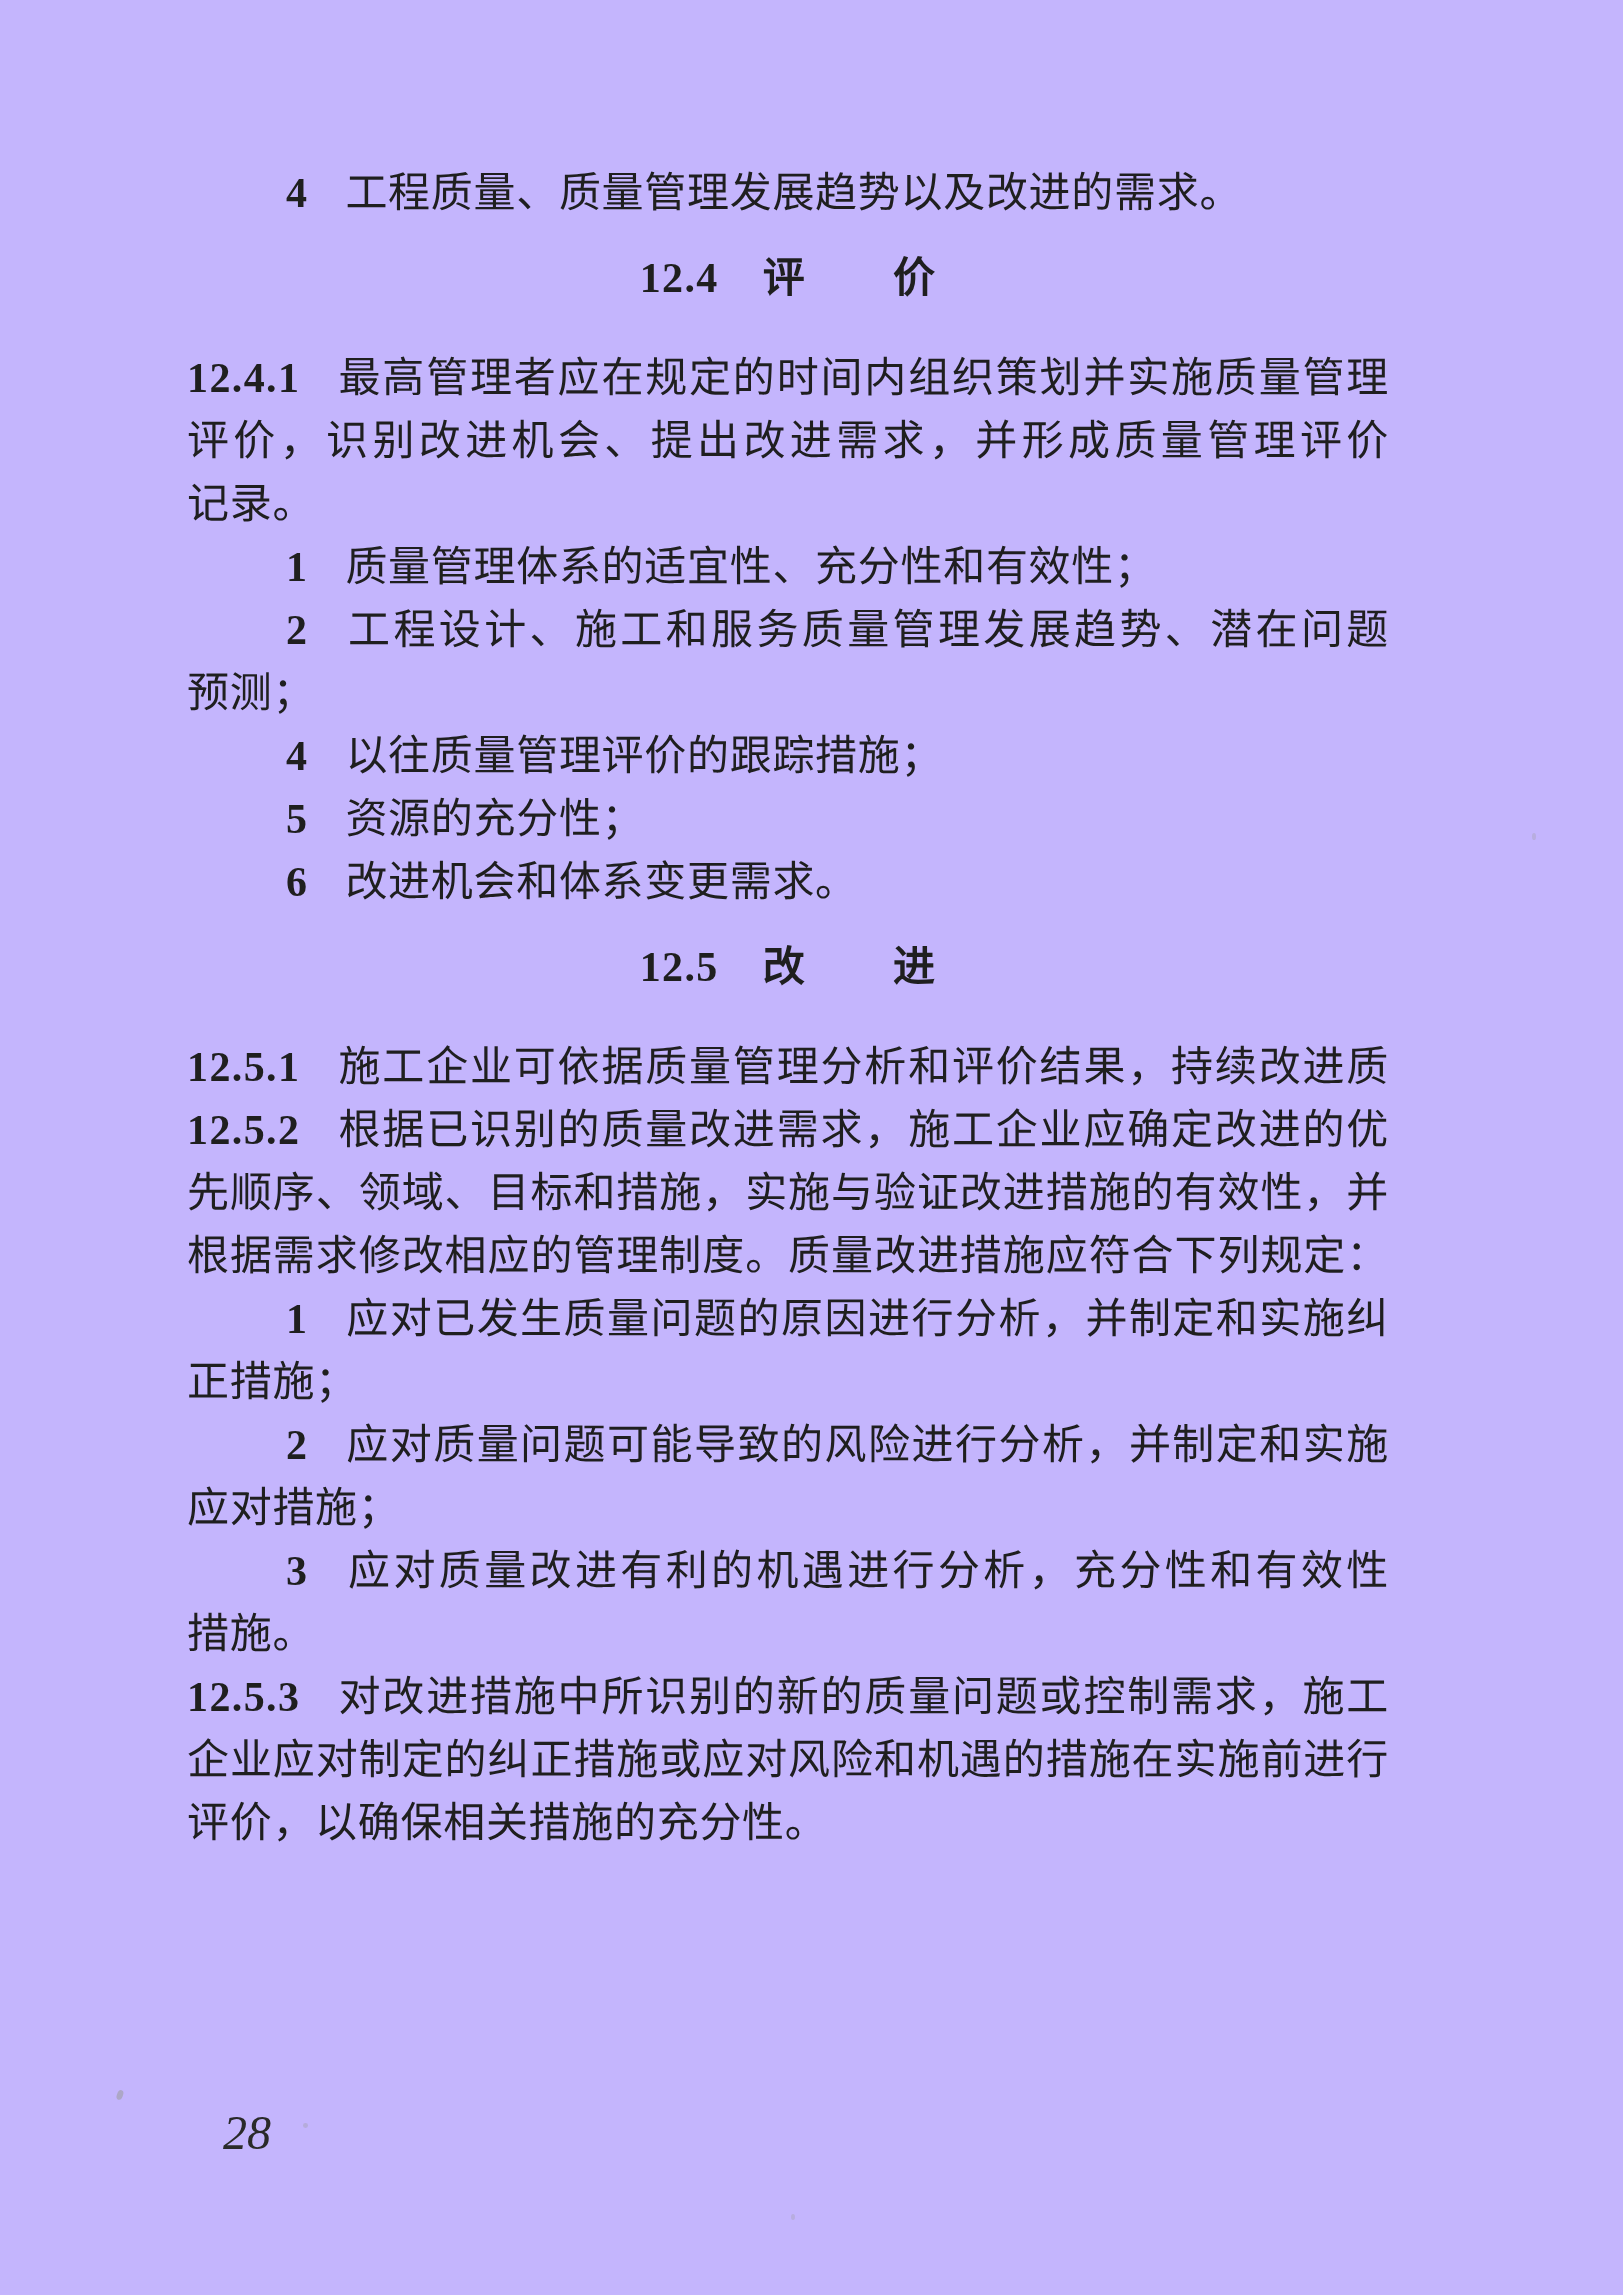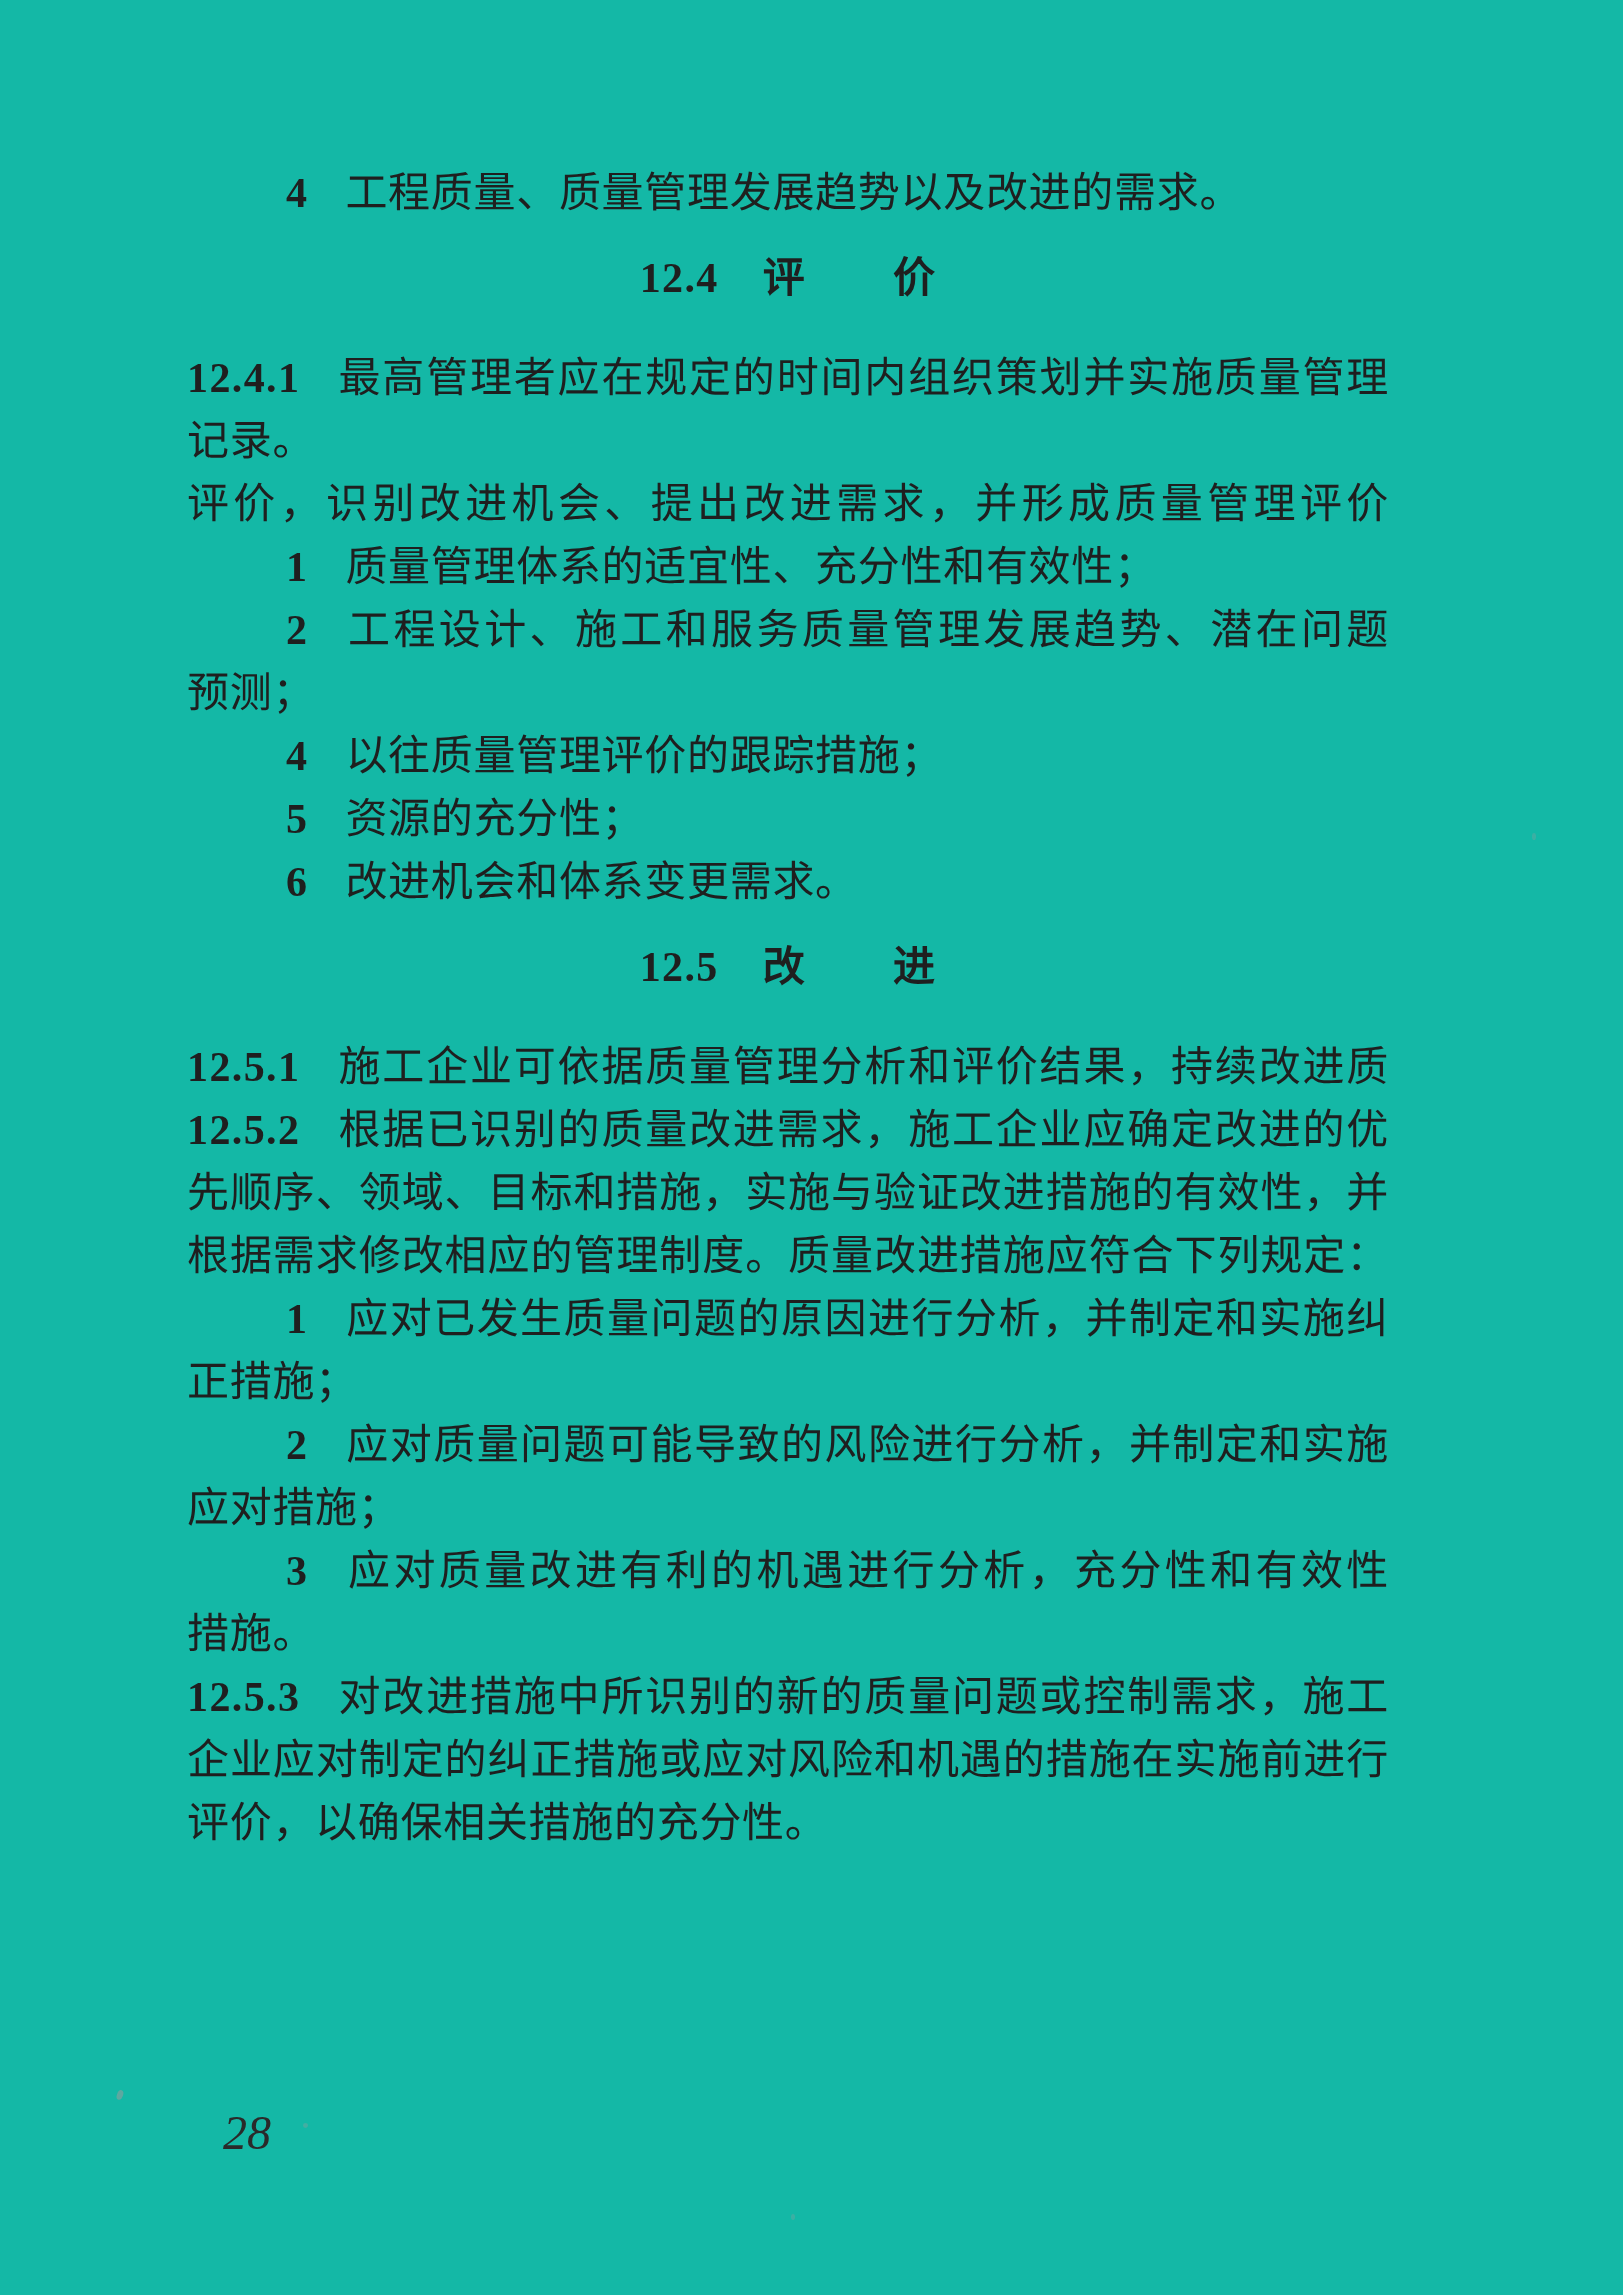--- a/index.html
+++ b/index.html
@@ -5,21 +5,21 @@
   html, body {
     margin: 0;
     padding: 0;
     background: #e8e8e8;
   }
   .page {
     position: relative;
     width: 1623px;
     height: 2295px;
     margin: 0 auto;
-    background: #14b8a6;
+    background: #c4b5fd;
     overflow: hidden;
     font-family: "Liberation Serif", "DejaVu Serif", serif;
     color: #1f1f1f;
   }
   .content {
     position: absolute;
     left: 187px;
     top: 162px;
     width: 1202px;
   }
@@ -77,22 +77,22 @@
   .s4 { left: 791px; top: 2214px; width: 4.2px; height: 6.2px; opacity: 0.3; }
 </style>
 </head>
 <body>
 
 <div class="page">
   <div class="content">
       <div class="line indent"><span class="lbl">4</span><span class="gap"></span><span>工程质量、质量管理发展趋势以及改进的需求。</span></div>
       <div class="line heading"><span class="lbl">12.4</span><span class="gap"></span><span>评　　价</span></div>
       <div class="line justify"><span class="lbl">12.4.1</span><span class="gap"></span><span>最高管理者应在规定的时间内组织策划并实施质量管理</span></div>
+      <div class="line justify"><span>评价，识别改进机会、提出改进需求，并形成质量管理评价</span></div>
       <div class="line"><span>记录。</span></div>
-      <div class="line justify"><span>评价，识别改进机会、提出改进需求，并形成质量管理评价</span></div>
       <div class="line indent"><span class="lbl">1</span><span class="gap"></span><span>质量管理体系的适宜性、充分性和有效性；</span></div>
       <div class="line justify indent"><span class="lbl">2</span><span class="gap"></span><span>工程设计、施工和服务质量管理发展趋势、潜在问题</span></div>
       <div class="line"><span>预测；</span></div>
       <div class="line indent"><span class="lbl">4</span><span class="gap"></span><span>以往质量管理评价的跟踪措施；</span></div>
       <div class="line indent"><span class="lbl">5</span><span class="gap"></span><span>资源的充分性；</span></div>
       <div class="line indent"><span class="lbl">6</span><span class="gap"></span><span>改进机会和体系变更需求。</span></div>
       <div class="line heading"><span class="lbl">12.5</span><span class="gap"></span><span>改　　进</span></div>
       <div class="line justify"><span class="lbl">12.5.1</span><span class="gap"></span><span>施工企业可依据质量管理分析和评价结果，持续改进质</span></div>
       <div class="line justify"><span class="lbl">12.5.2</span><span class="gap"></span><span>根据已识别的质量改进需求，施工企业应确定改进的优</span></div>
       <div class="line justify"><span>先顺序、领域、目标和措施，实施与验证改进措施的有效性，并</span></div>

